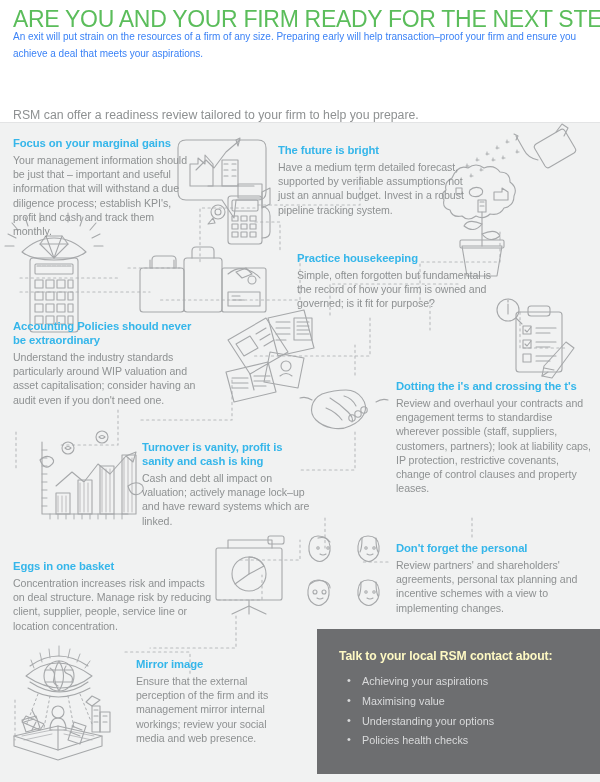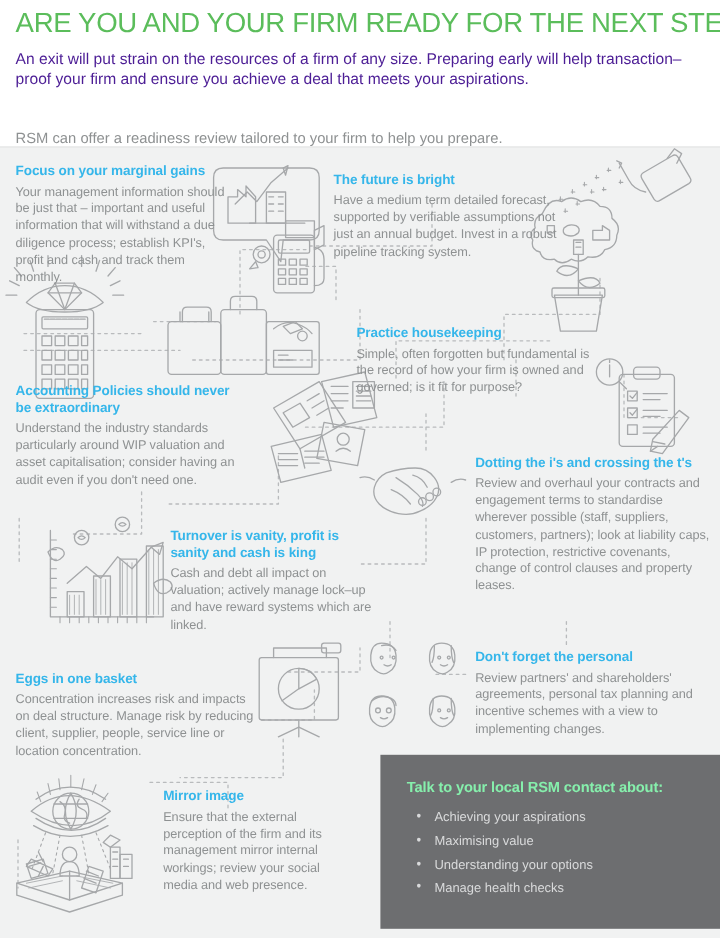--- a/index.html
+++ b/index.html
@@ -13,22 +13,22 @@
   }
 
   
   .header { position:absolute; left:0; top:0; width:600px; height:122px; background:#ffffff; }
   .page-title {
     position:absolute; left:13px; top:6px;
     font-size:23px; font-weight:400; letter-spacing:-0.3px;
     color:#5bbd5b; white-space:nowrap;
   }
   .intro1 {
-    position:absolute; left:13px; top:40px; width:576px;
-    font-size:13px; line-height:17px; color:#4c1d95;
+    position:absolute; left:13px; top:28px; width:576px;
+    font-size:10px; line-height:17px; color:#3b82f6;
   }
   .intro2 {
     position:absolute; left:13px; top:81px; width:576px;
     font-size:12.3px; line-height:17px; color:#8e9192;margin-top:26px;
   }
 
   
   .canvas { position:absolute; left:0; top:122px; width:600px; height:660px; background:#f1f2f2; }
   .canvas::after{
     content:""; position:absolute; left:0; top:0; width:600px; height:1px; background:#e3e4e5;
@@ -39,35 +39,35 @@
   .block h3 {
     font-size:11.3px; font-weight:700; color:#35b6ea; line-height:14px;
     margin-bottom:3px; letter-spacing:-0.1px;
   }
   .block p {
     font-size:10.6px; line-height:14.2px; color:#8e9192; letter-spacing:-0.05px;
   }
 
   .b-marginal   { left:13px;  top:136px;  width:182px; }
   .b-future     { left:278px; top:143px;  width:190px; }
-  .b-house      { left:297px; top:251px;  width:200px;margin-top:20px; }
+  .b-house      { left:297px; top:251px;  width:200px; }
   .b-acct       { left:13px;  top:319px;  width:185px; }
   .b-dotting    { left:396px; top:379px;  width:196px; }
   .b-turnover   { left:142px; top:440px;  width:170px; }
   .b-eggs       { left:13px;  top:559px;  width:200px; }
   .b-personal   { left:396px; top:541px;  width:192px; }
   .b-mirror     { left:136px; top:657px;  width:145px; }
 
   
   .callout {
     position:absolute; left:317px; top:629px; width:283px; height:145px;
     background:#6d6e70;
   }
   .callout h4 {
-    color:#86efac; font-size:12.2px; font-weight:700;
+    color:#fef9c3; font-size:12.2px; font-weight:700;
     margin:20px 0 0 22px; letter-spacing:-0.1px;
   }
   .callout ul { list-style:none; margin:9px 12px 0 30px; }
   .callout li {
     color:#d9dadb; font-size:10.8px; line-height:19.8px;
     position:relative; padding-left:15px;
   }
   .callout li::before {
     content:"\2022"; position:absolute; left:0; top:-1px;
     color:#d9dadb; font-size:11px;
@@ -414,15 +414,15 @@
   <h3>Mirror image</h3>
   <p>Ensure that the external perception of the firm and its management mirror internal workings; review your social media and web presence.</p>
 </div>
 
 <div class="callout">
   <h4>Talk to your local RSM contact about:</h4>
   <ul>
     <li>Achieving your aspirations</li>
     <li>Maximising value</li>
     <li>Understanding your options</li>
-    <li>Manage health checks</li>
+    <li>Policies health checks</li>
   </ul>
 </div>
 
 </body></html>

